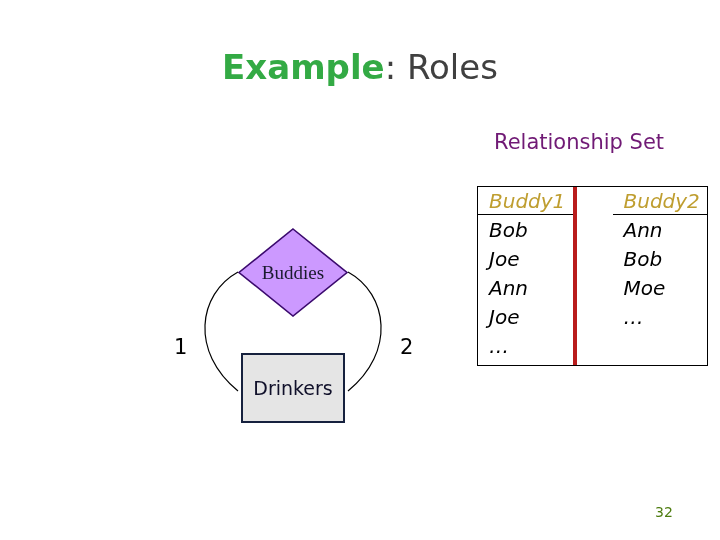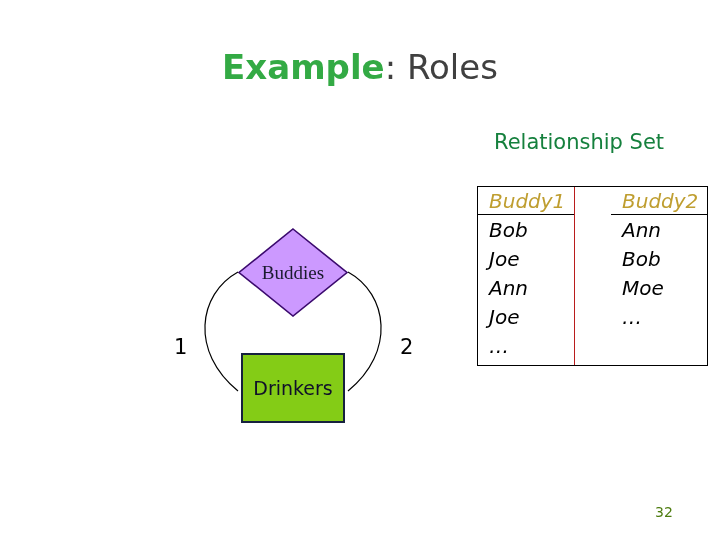--- a/index.html
+++ b/index.html
@@ -30,21 +30,21 @@
   #title .kw { color: #33AA44; font-weight: bold; }
   #title .rest { color: #404040; }
 
   
   #rel-set-label {
     position: absolute;
     left: 494px;
     top: 128px;
     font-size: 21px;
     line-height: 28px;
-    color: #15803d;
+    color: #701a75;
     white-space: nowrap;
   }
 
   
   #er-diagram {
     position: absolute;
     left: 150px;
     top: 210px;
     width: 290px;
     height: 230px;
@@ -79,21 +79,21 @@
     color: #1a1a2e;
     white-space: nowrap;
   }
 
   .entity-box {
     position: absolute;
     left: 91px;
     top: 143px;
     width: 104px;
     height: 70px;
-    background: #84cc16;
+    background: #e5e5e5;
     border: 2px solid #16213E;
     box-sizing: border-box;
     display: flex;
     align-items: center;
     justify-content: center;
   }
   .entity-box .label {
     font-size: 19px;
     color: #10102a;
     white-space: nowrap;
@@ -120,21 +120,21 @@
     display: flex;
   }
   .tbl-col {
     flex: 1 1 0;
     box-sizing: border-box;
     display: flex;
     flex-direction: column;
     font-style: italic;
   }
   .tbl-col + .tbl-col {
-    border-left: 1px solid #b91c1c;
+    border-left: 4px solid #b91c1c;
     padding-left: 36px;
   }
   .tbl-head {
     height: 28px;
     line-height: 28px;
     padding-left: 11px;
     font-size: 20px;
     color: #BF9E30;
     border-bottom: 1px solid #000000;
     box-sizing: border-box;

